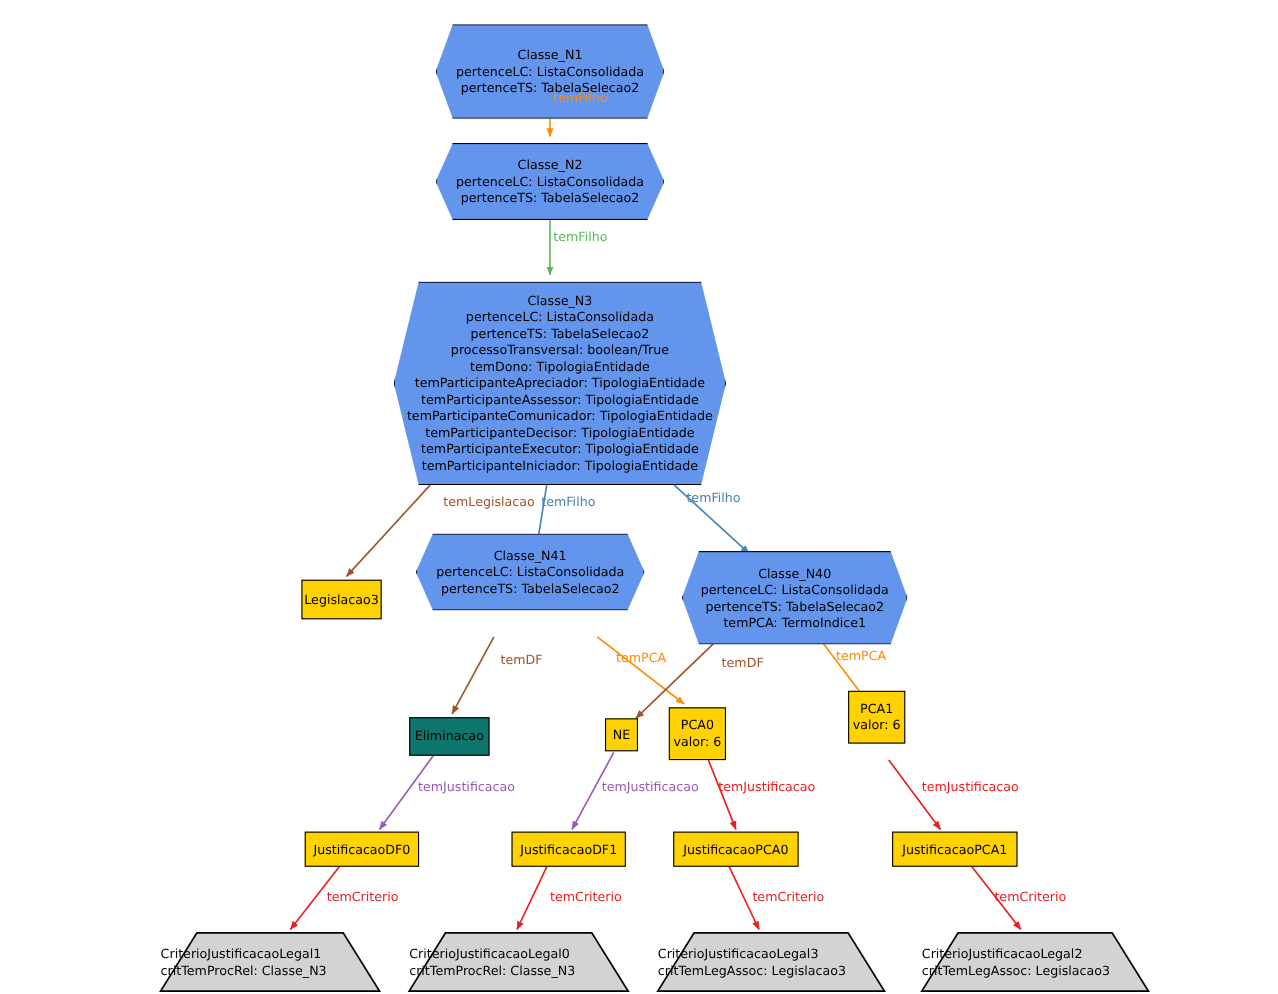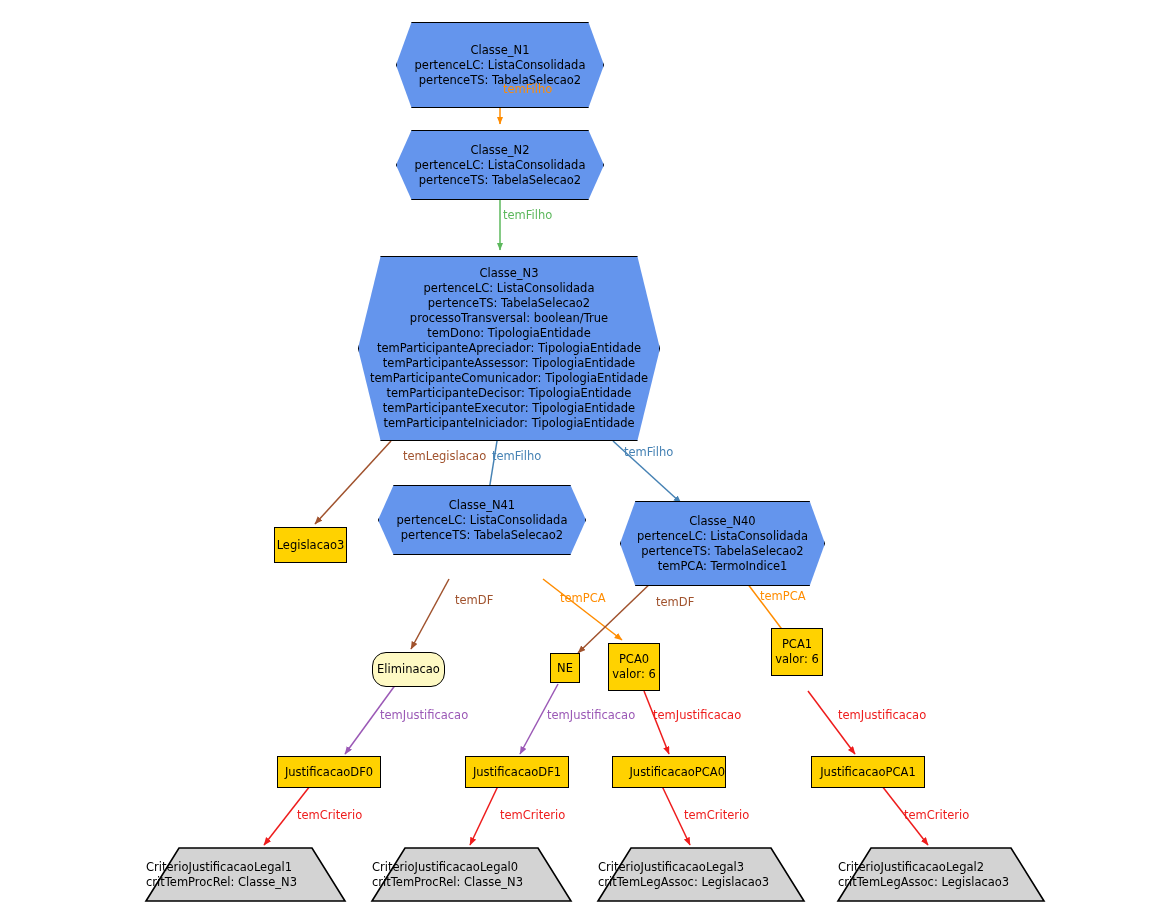--- a/index.html
+++ b/index.html
@@ -47,21 +47,21 @@
     border: 1.3px solid #000000;
     clip-path: polygon(7.5% 0%, 92.5% 0%, 100% 50%, 92.5% 100%, 7.5% 100%, 0% 50%);
     font-size: 11.5px;
   }
   
   .boxnode {
     border: 1.6px solid #000000;
     font-size: 11.5px;
   }
   .gold { background: #ffd200; }
-  .pink { background: #fef9c3; border-radius: 14px; }
+  .pink { background: #0f766e; }
   .trap-label {
     position: absolute;
     left: 0; top: 0;
     width: 100%; height: 100%;
     display: flex;
     flex-direction: column;
     align-items: flex-start;
     justify-content: center;
     text-align: center;
     font-size: 11.5px;
@@ -205,21 +205,21 @@
   </div>
 
   <div class="node boxnode gold" style="left:277px; top:756px; width:104px; height:32px;">
     <span class="line">JustificacaoDF0</span>
   </div>
 
   <div class="node boxnode gold" style="left:465px; top:756px; width:104px; height:32px;">
     <span class="line">JustificacaoDF1</span>
   </div>
 
-  <div class="node boxnode gold" style="left:612px; top:756px; width:114px; height:32px;align-items:flex-end;">
+  <div class="node boxnode gold" style="left:612px; top:756px; width:114px; height:32px;">
     <span class="line">JustificacaoPCA0</span>
   </div>
 
   <div class="node boxnode gold" style="left:811px; top:756px; width:114px; height:32px;">
     <span class="line">JustificacaoPCA1</span>
   </div>
 
   <div class="trap-label" style="left:146px; top:848px; width:199px; height:53px;">
     <span class="line">CriterioJustificacaoLegal1</span>
     <span class="line">critTemProcRel: Classe_N3</span>

